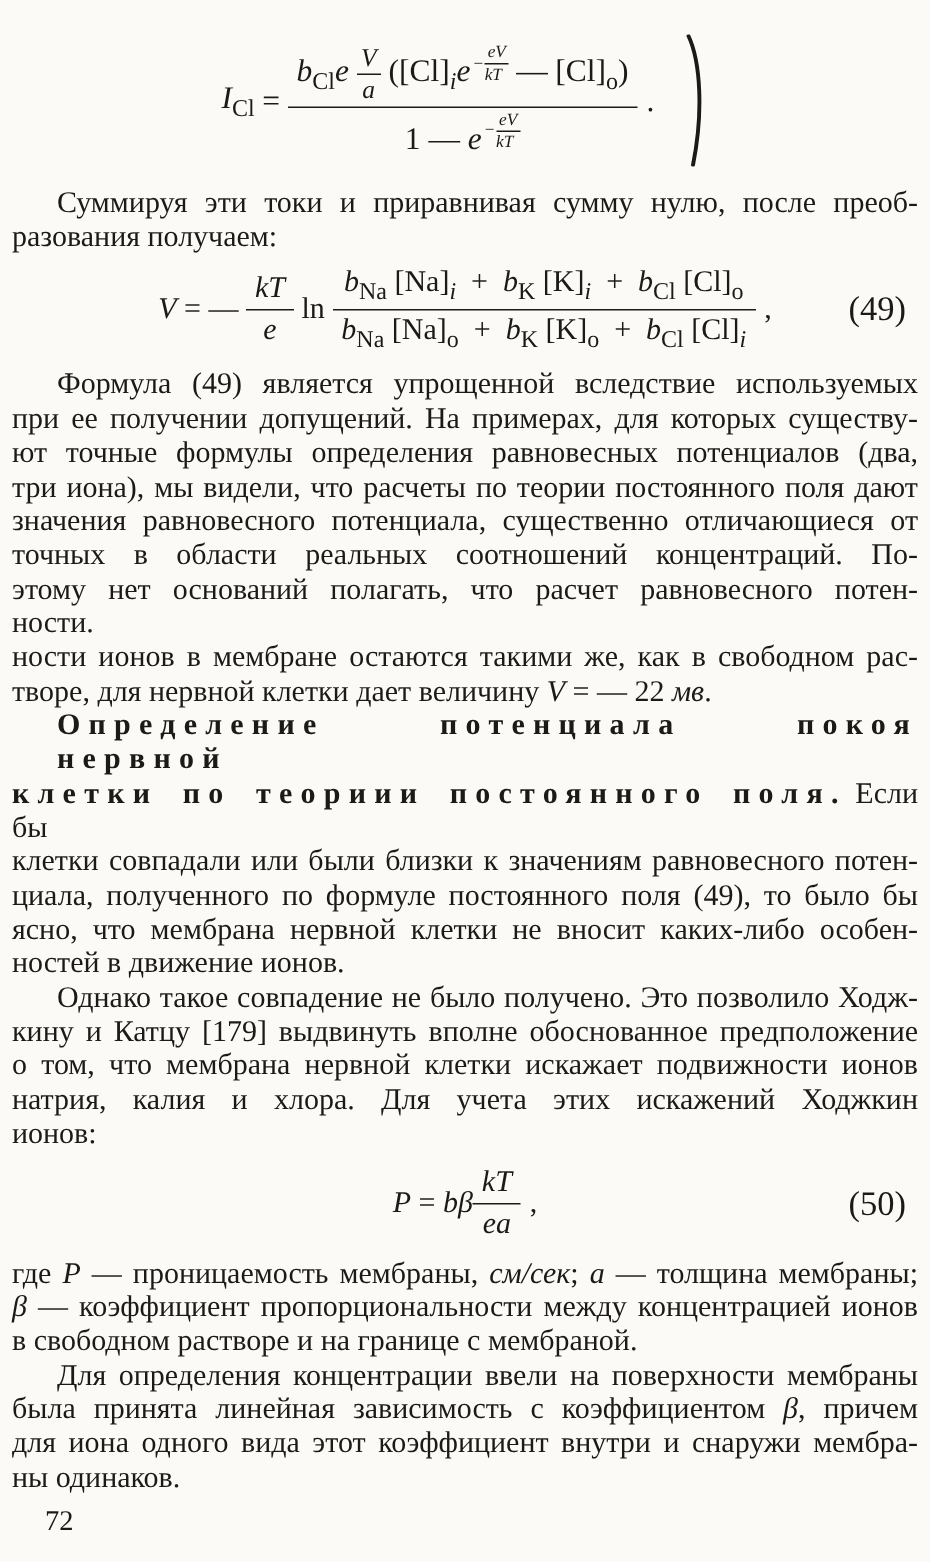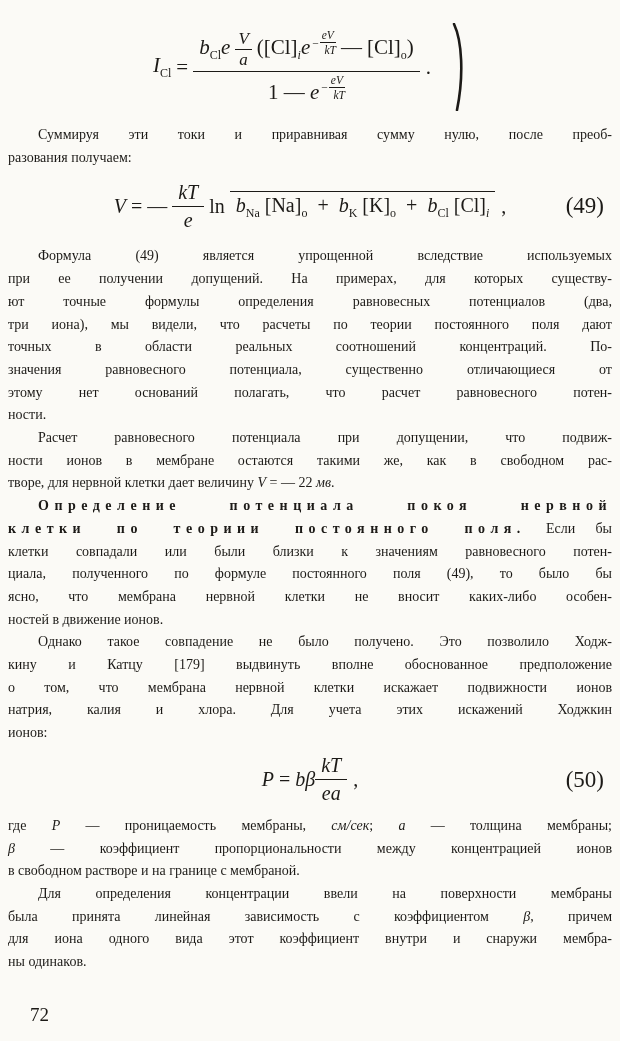--- a/index.html
+++ b/index.html
@@ -1,46 +1,46 @@
 <!DOCTYPE html>
 <html><head>
 <meta charset="utf-8">
 <style>
   html,body{margin:0;padding:0;width:620px;height:1041px;overflow:hidden;
     background:#fbfaf6;color:#1c1a17;font-family:"Liberation Serif",serif;}
   .page{position:relative;width:620px;height:1041px;padding:12px 8px 0 8px;box-sizing:border-box;}
 
   
   .para{margin:0;}
-  .line{font-size:14px;line-height:22.7px;text-align:justify;text-align-last:justify;white-space:normal;}
+  .line{font-size:20px;line-height:22.7px;text-align:justify;text-align-last:justify;white-space:normal;}
   .line.last{text-align-last:left;}
   .line.indent{padding-left:30px;}
   .iv{font-style:italic;}
   .sperred{letter-spacing:5.5px;word-spacing:5px;font-weight:bold;}
 
   
   .eqblock{position:relative;display:flex;align-items:center;justify-content:center;}
   .eqtop{height:106px;margin:2px 0 4px 0;}
   .eq49blk{height:66px;margin:4px 0 6px 0;}
   .eq50blk{height:58px;margin:6px 0 6px 0;}
   .eqrow{display:flex;align-items:center;font-size:21px;font-style:italic;}
   .eq49blk .eqrow,.eq50blk .eqrow{font-size:20px;}
   .gap{margin:0 5px;}
   .up{font-style:normal;}
-  .sb{font-size:12px;font-style:normal;vertical-align:-5px;letter-spacing:0;}
+  .sb{font-size:16px;font-style:normal;vertical-align:-5px;letter-spacing:0;}
   .sbi{font-style:italic;}
   .frac{display:inline-block;text-align:center;vertical-align:middle;}
   .frac .fnum{display:block;padding:0 6px 2px;}
   .frac .fden{display:block;border-top:1.6px solid #1c1a17;padding:2px 6px 0;}
   .minifrac{display:inline-block;text-align:center;vertical-align:middle;font-size:17px;line-height:1.05;margin:0 5px;}
   .minifrac .n{display:block;border-bottom:1.4px solid #1c1a17;padding:0 3px 1px;}
   .minifrac .d{display:block;padding-top:1px;}
   .expfrac{display:inline-block;vertical-align:9px;font-size:11.5px;line-height:1.05;margin-left:2px;}
   .expfrac .sgn{display:inline-block;vertical-align:middle;margin-right:1px;}
-  .expfrac .stack{display:inline-block;text-align:right;vertical-align:middle;}
+  .expfrac .stack{display:inline-block;text-align:left;vertical-align:middle;}
   .expfrac .stack .n{display:block;border-bottom:1px solid #1c1a17;padding:0 2px 1px;}
   .expfrac .stack .d{display:block;padding-top:1px;}
   .eqtag{position:absolute;right:8px;top:50%;transform:translateY(-50%);
     font-size:23px;font-style:normal;}
   .eqpunct{margin-left:6px;}
   .sysbrace{margin-left:20px;display:flex;align-items:center;}
 
   
   .pagenum{position:absolute;left:30px;top:1004px;font-size:19px;}
 </style>
@@ -78,42 +78,44 @@
   <div class="eqblock eq49blk">
     <div class="eqrow">
       <span class="iv">V</span>
       <span class="up gap">= —</span>
       <span class="frac">
         <span class="fnum iv">kT</span>
         <span class="fden iv">e</span>
       </span>
       <span class="up gap">ln</span>
       <span class="frac">
+        <span class="fnum">
+          <span class="iv">b</span><span class="sb">Na</span> <span class="up">[Na]</span><span class="sb sbi">i</span> <span class="up gap">+</span> <span class="iv">b</span><span class="sb">K</span> <span class="up">[K]</span><span class="sb sbi">i</span> <span class="up gap">+</span> <span class="iv">b</span><span class="sb">Cl</span> <span class="up">[Cl]</span><span class="sb">o</span>
+        </span>
         <span class="fden">
           <span class="iv">b</span><span class="sb">Na</span> <span class="up">[Na]</span><span class="sb">o</span> <span class="up gap">+</span> <span class="iv">b</span><span class="sb">K</span> <span class="up">[K]</span><span class="sb">o</span> <span class="up gap">+</span> <span class="iv">b</span><span class="sb">Cl</span> <span class="up">[Cl]</span><span class="sb sbi">i</span>
         </span>
       </span>
       <span class="up eqpunct">,</span>
     </div>
     <span class="eqtag">(49)</span>
   </div>
 
   <div class="para">
     <div class="line indent">Формула (49) является упрощенной вследствие используемых</div>
     <div class="line">при ее получении допущений. На примерах, для которых существу-</div>
     <div class="line">ют точные формулы определения равновесных потенциалов (два,</div>
     <div class="line">три иона), мы видели, что расчеты по теории постоянного поля дают</div>
+    <div class="line">значения равновесного потенциала, существенно отличающиеся от</div>
     <div class="line">точных в области реальных соотношений концентраций. По-</div>
-    <div class="line">значения равновесного потенциала, существенно отличающиеся от</div>
     <div class="line">этому нет оснований полагать, что расчет равновесного потен-</div>
     <div class="line last">ности.</div>
   </div>
 
   <div class="para">
-    <div class="line indent">Расчет равновесного потенциала при допущении, что подвиж-</div>
     <div class="line">ности ионов в мембране остаются такими же, как в свободном рас-</div>
     <div class="line last">
       <span>творе, для нервной клетки дает величину </span><span class="iv">V</span><span> = — 22 </span><span class="iv">мв</span><span>.</span>
     </div>
   </div>
 
   <div class="para">
     <div class="line indent">
       <span class="sperred">Определение потенциала покоя нервной</span>
     </div>

